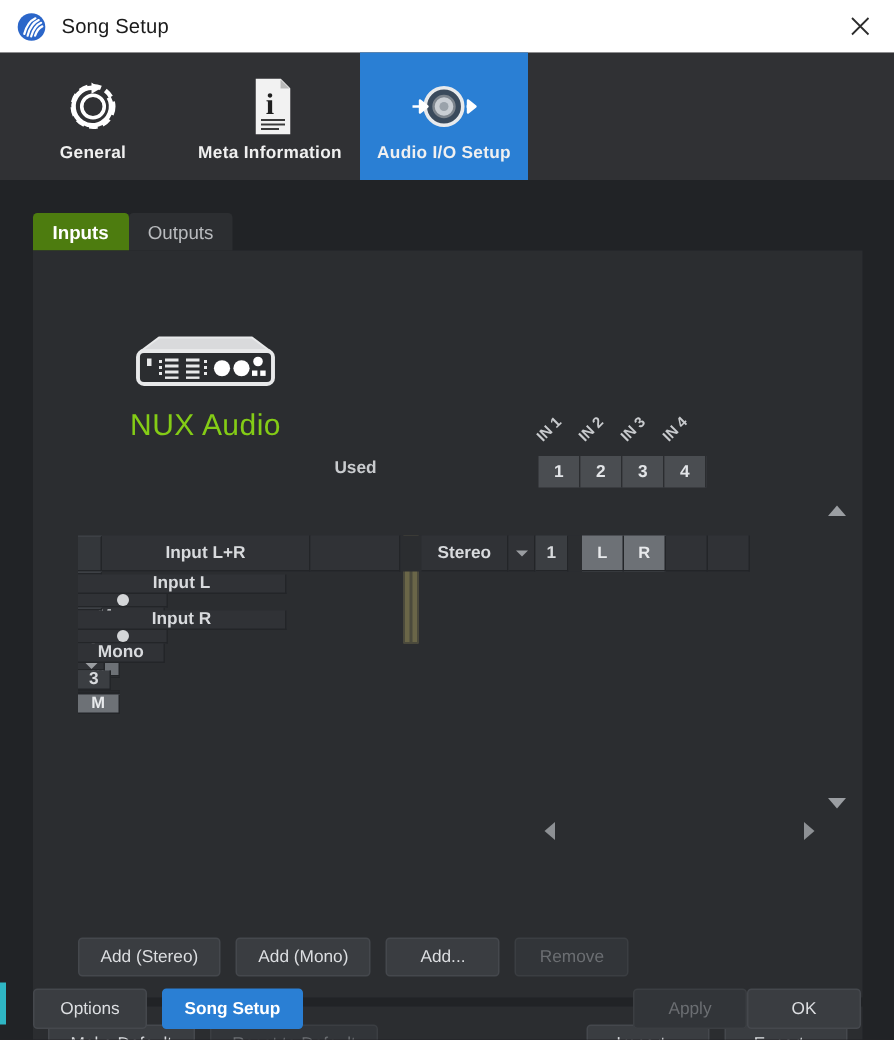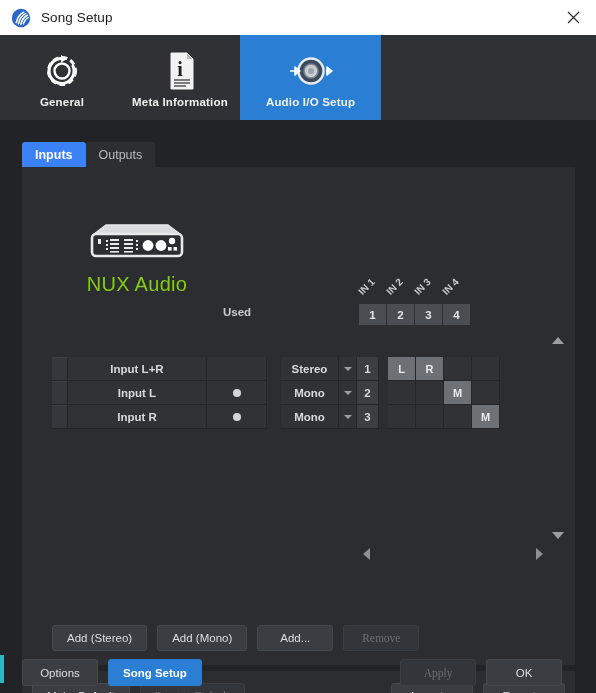--- a/index.html
+++ b/index.html
@@ -48,21 +48,21 @@
   }
 
   
   .tabstrip{position:absolute;left:22px;top:22px;height:25px;display:flex;align-items:flex-end;}
   .tab{
     height:25px;min-width:54px;padding:0 13px;box-sizing:border-box;
     display:flex;align-items:center;justify-content:center;
     font-size:12.5px;color:#b9bbbe;background:#2c2e31;
     border-top-left-radius:3px;border-top-right-radius:3px;
   }
-  .tab.active{background:#3b82f6;color:#ffffff;font-weight:bold;}
+  .tab.active{background:#4d7c0f;color:#ffffff;font-weight:bold;}
 
   
   .panel{
     position:absolute;left:22px;top:47px;width:553px;height:498px;
     background:#2b2d30;box-sizing:border-box;
   }
 
   
   .device{position:absolute;left:0;top:55px;width:230px;text-align:center;}
   .device .devimg{display:flex;justify-content:center;}
@@ -86,21 +86,21 @@
   .chanlabels{position:absolute;left:307px;top:-33px;height:33px;width:130px;}
   .chanlabels span{
     position:absolute;bottom:0;
     font-size:10px;font-weight:bold;color:#c9cbce;
     transform-origin:left bottom;transform:rotate(-45deg);
     white-space:nowrap;
   }
 
   .rows{position:relative;margin-top:32px;}
   .row{position:relative;height:24px;display:flex;align-items:stretch;}
-  .row + .row{margin-top:0;}
+  .row + .row{margin-top:0;flex-direction:column;}
   .cell{box-sizing:border-box;border-bottom:1px solid #232528;border-right:1px solid #232528;}
   .c-handle{width:16px;background:#34373b;border-top:1px solid #3d4045;}
   .c-name{
     width:139px;background:#303236;color:#d8dadd;
     font-size:11.5px;font-weight:bold;
     display:flex;align-items:center;justify-content:center;
   }
   .c-used{
     width:60px;background:#303236;
     display:flex;align-items:center;justify-content:center;
@@ -147,39 +147,39 @@
   .sc-rt{border-top:6px solid transparent;border-bottom:6px solid transparent;border-left:7px solid #8d9094;}
 
   
   .btn{
     box-sizing:border-box;height:26px;padding:0 14px;
     background:#3a3d41;border:1px solid #45484d;border-radius:3px;
     color:#dcdee1;font-size:11.5px;
     display:inline-flex;align-items:center;justify-content:center;
     font-family:"Liberation Sans","DejaVu Sans",sans-serif;
   }
-  .btn.disabled{color:#6b6e72;background:#323539;border-color:#3b3e42;font-family:Liberation Serif, serif;}
+  .btn.disabled{color:#6b6e72;background:#323539;border-color:#3b3e42;}
   .btn.primary{background:#2a7fd4;border-color:#2a7fd4;color:#fff;font-weight:bold;}
 
   .rowbtns{position:absolute;left:30px;bottom:14px;display:flex;gap:10px;}
   .rowbtns .btn{min-width:76px;}
 
   .defaultsbar{
     position:absolute;left:22px;top:551px;width:553px;height:50px;
     background:#2b2d30;
   }
   .defaultsbar .left{position:absolute;left:10px;top:12px;display:flex;gap:10px;}
   .defaultsbar .right{position:absolute;right:10px;top:12px;display:flex;gap:10px;}
   .defaultsbar .btn{min-width:82px;}
 
   .footer{
     position:absolute;left:0;top:653px;width:596px;height:40px;
   }
   .footer .left{position:absolute;left:22px;top:6px;display:flex;gap:10px;}
-  .footer .right{position:absolute;right:34px;top:6px;display:flex;gap:10px;}
+  .footer .right{position:absolute;right:22px;top:6px;display:flex;gap:0;}
   .footer .btn{min-width:76px;height:27px;}
 
   .edgestrip{position:absolute;left:0;top:655px;width:4px;height:28px;background:#2fb6c4;}
 </style>
 </head>
 <body>
 
 <div class="app">
 
   <div class="titlebar">
@@ -227,21 +227,21 @@
           <g stroke="#3a3a3a" stroke-width="1.3">
             <path d="M14 32 H30"></path>
               <path d="M14 35 H30"></path>
               <path d="M14 38 H26"></path>
           </g>
         </svg>
       </div>
       <div class="lbl">Meta Information</div>
     </div>
 
-    <div class="icontab sel" style="left:240px;width:141px;">
+    <div class="icontab sel" style="left:240px;width:112px;">
       <div class="glyph">
         <svg width="50" height="46" viewBox="0 0 50 46">
           <circle cx="25" cy="23" r="12.5" fill="#3a4a5c" stroke="#e8eaec" stroke-width="2.4"></circle>
           <circle cx="25" cy="23" r="7" fill="#c9ced4" stroke="#7d858e" stroke-width="1.6"></circle>
           <circle cx="25" cy="23" r="3" fill="#9aa2aa"></circle>
           <path d="M4 23 H10 M9 19 L14 23 L9 27 Z" fill="#ffffff" stroke="#ffffff" stroke-width="1.6" stroke-linejoin="round"></path>
           <path d="M40 23 H46 M41 19 L46 23 L41 27 Z" fill="#ffffff" stroke="#ffffff" stroke-width="1.6" stroke-linejoin="round"></path>
         </svg>
       </div>
       <div class="lbl">Audio I/O Setup</div>

